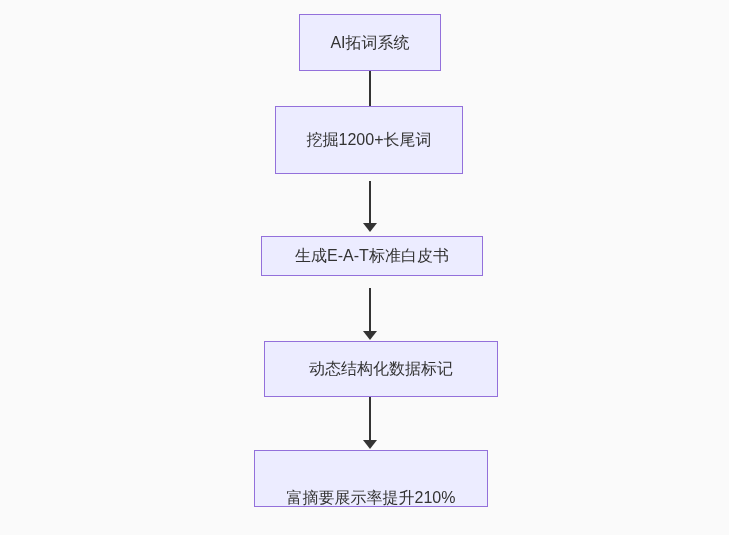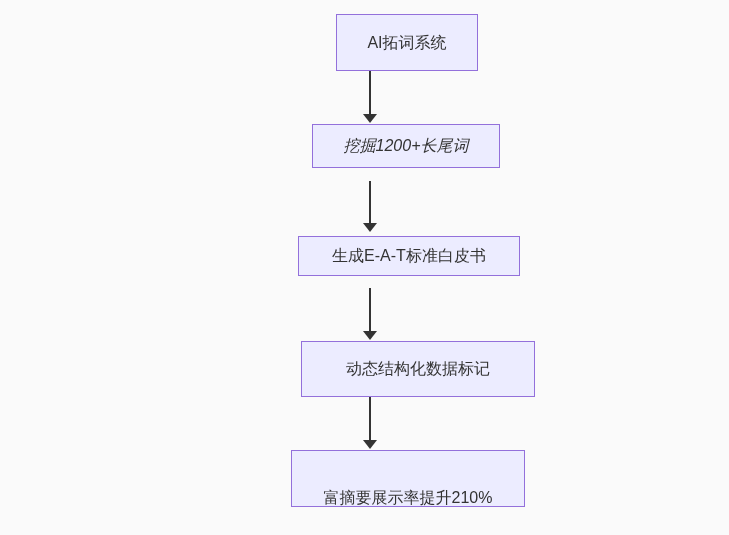--- a/index.html
+++ b/index.html
@@ -29,24 +29,23 @@
     display: flex;
     align-items: center;
     justify-content: center;
     background: var(--node-fill);
     border: 1px solid var(--node-border);
     color: var(--text);
     font-size: 16px;
     line-height: 1;
     text-align: center;
     white-space: nowrap;
-    margin-left: 37px;
   }
   .n1 { left: 299px; top: 14px;  width: 142px; height: 57px; }
-  .n2 { left: 275px; top: 124px; width: 188px; height: 44px; font-style: italic; }
+  .n2 { left: 275px; top: 106px; width: 188px; height: 68px; }
   .n3 { left: 261px; top: 236px; width: 222px; height: 40px; }
   .n4 { left: 264px; top: 341px; width: 234px; height: 56px; }
   .n5 { left: 254px; top: 450px; width: 234px; height: 57px; align-items: flex-end; }
 
   .arrow-line {
     position: absolute;
     left: 369px;
     width: 2px;
     background: var(--arrow);
   }

